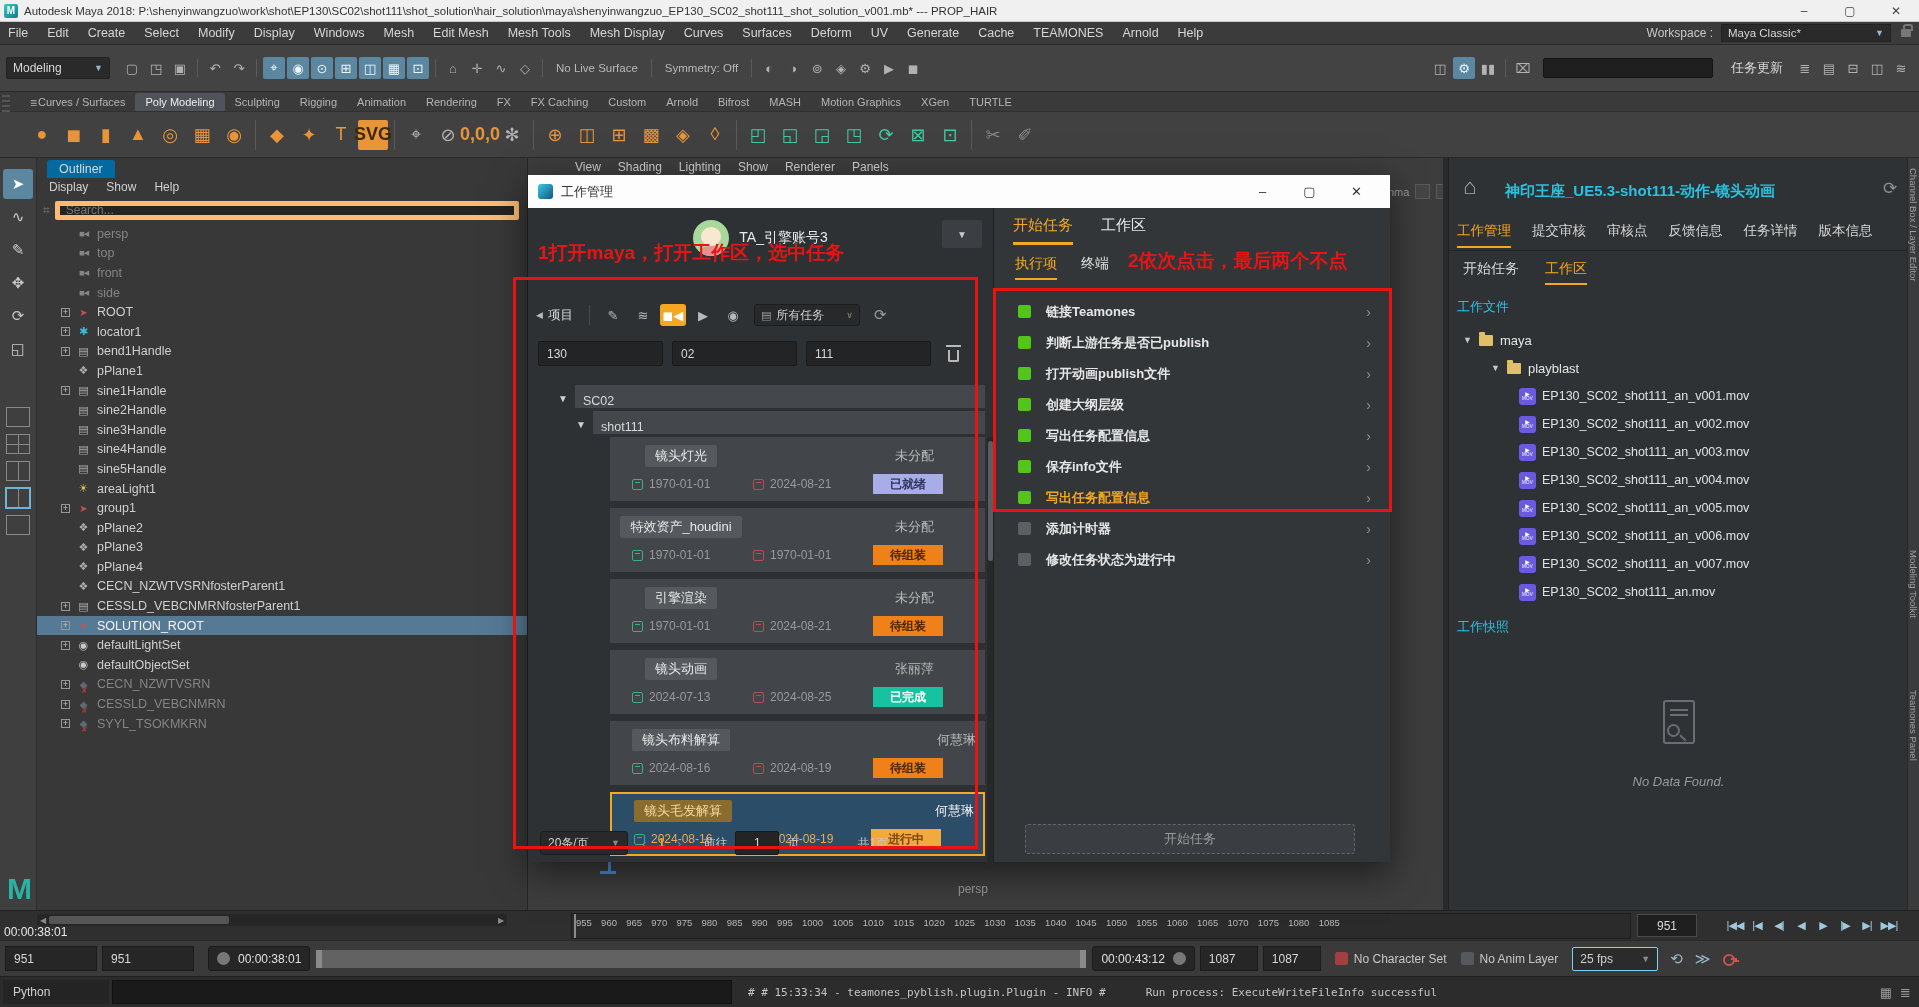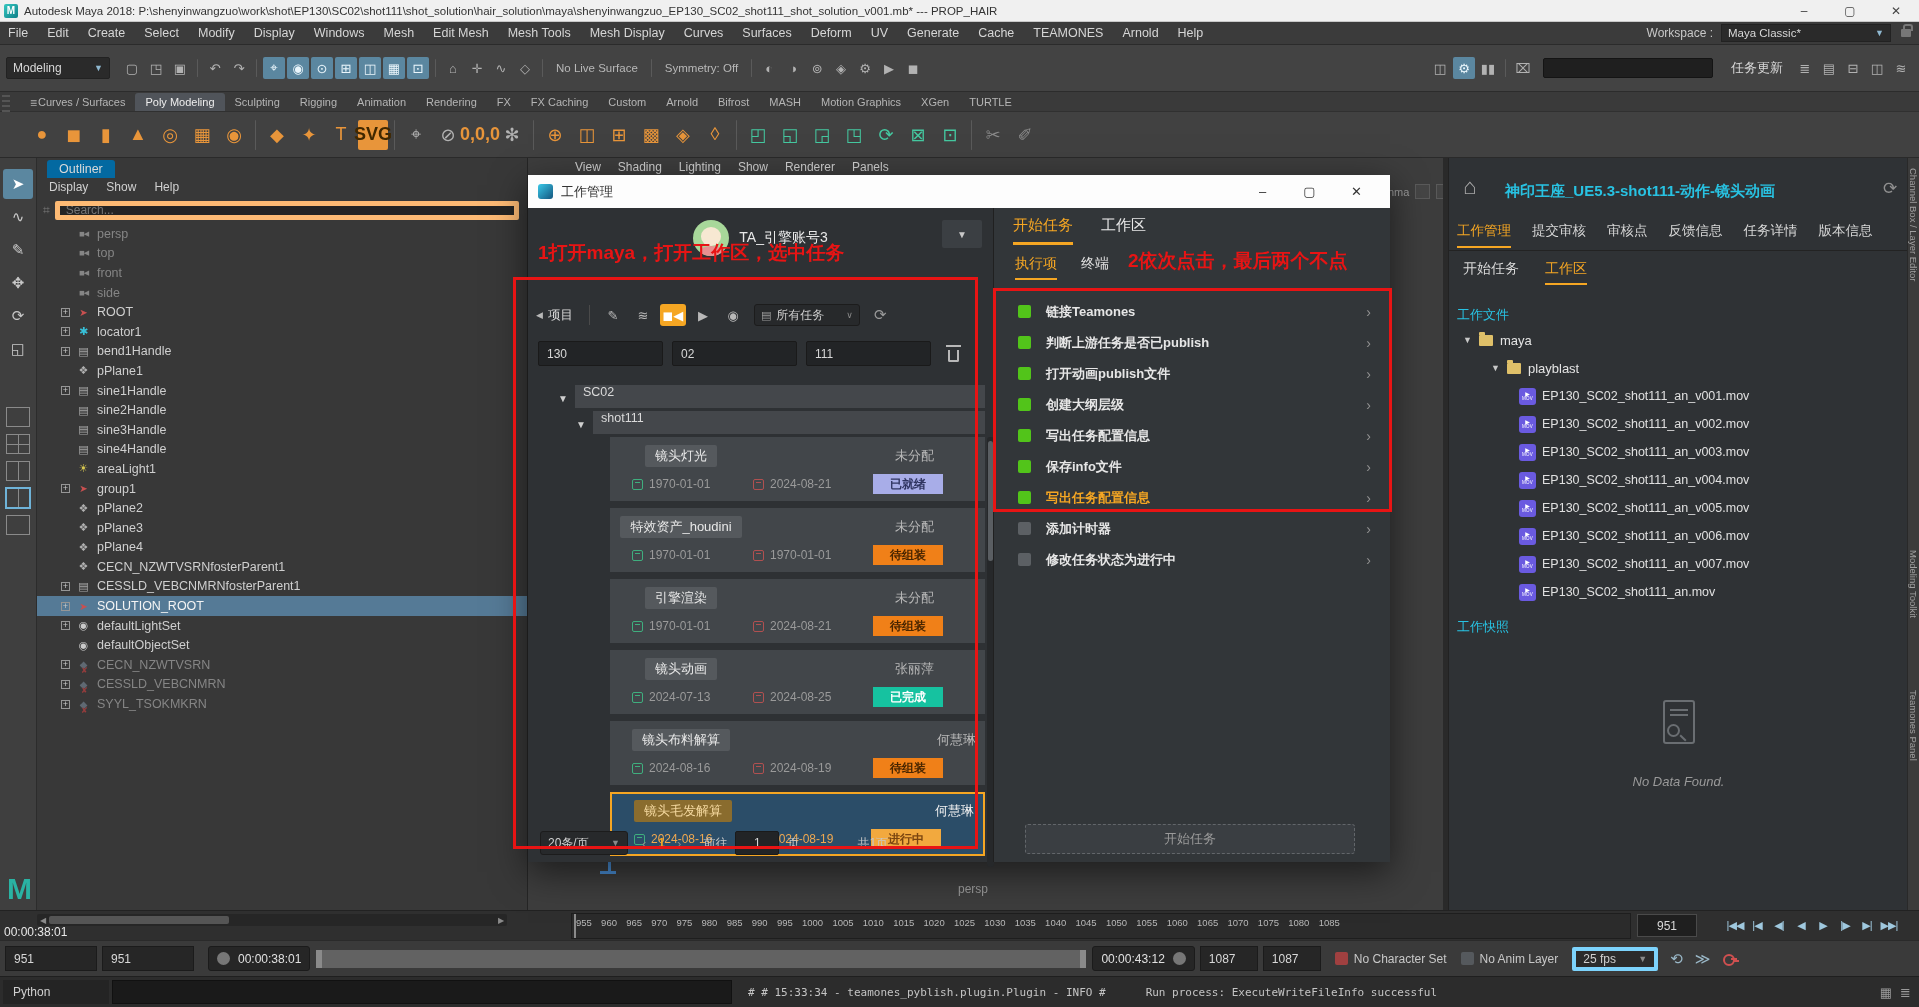--- a/index.html
+++ b/index.html
@@ -172,21 +172,21 @@
     display:flex;align-items:center;padding:0 6px;gap:5px;margin-left:4px;}
   .fselect .ico{color:#9a9a9a;font-size:11px;} .fselect .txt{font-size:12px;color:#d0d0d0;}
   .fselect .arr{margin-left:auto;color:#8a8a8a;font-size:9px;}
   .refr{color:#9a9a9a;font-size:15px;margin-left:10px;}
   .dlg-filters{position:absolute;left:10px;top:133px;display:flex;align-items:center;gap:9px;}
   .finput{width:125px;height:25px;background:#222426;border:1px solid #1a1a1a;border-radius:2px;
     color:#d8d8d8;font-size:12px;padding:0 8px;outline:none;}
   .trash{width:11px;height:12px;border:2px solid #b8b8b8;border-top:none;border-radius:0 0 2px 2px;
     position:relative;margin-left:8px;margin-top:4px;}
   .trash::before{content:"";position:absolute;top:-5px;left:-4px;right:-4px;height:2px;background:#b8b8b8;}
-  .treebar{position:absolute;height:23px;background:#44474b;display:flex;align-items:flex-start;
+  .treebar{position:absolute;height:23px;background:#44474b;display:flex;align-items:flex-end;
     font-size:12.5px;color:#dadada;padding-left:8px;}
   .tcaret{position:absolute;color:#cfcfcf;font-size:10px;}
   .cards{position:absolute;left:82px;top:229px;width:375px;}
   .card{height:64px;margin-bottom:7px;background:#42464a;position:relative;padding:7px 0;}
   .card .r1{display:flex;align-items:center;height:24px;}
   .tname{width:142px;display:flex;justify-content:center;}
   .tname span{background:#55595d;color:#e8e8e8;font-size:13px;padding:2px 10px;border-radius:2px;white-space:nowrap;}
   .assn{margin-left:auto;font-size:13px;color:#b8b8b8;margin-right:9px;}
   .card .avwrap{margin-right:42px;}
   .card .r2{display:flex;align-items:center;height:24px;margin-top:4px;padding-left:22px;}
@@ -260,21 +260,21 @@
   .tchip{height:25px;background:#262626;border:1px solid #1b1b1b;border-radius:3px;color:#e0e0e0;
     font-size:12px;display:flex;align-items:center;padding:0 8px;gap:8px;}
   .tchip .dot{width:13px;height:13px;border-radius:50%;background:#777;}
   .rtrack{width:770px;height:18px;background:#4a4a4a;border-radius:2px;margin:0 6px;position:relative;}
   .rtrack .bar{position:absolute;left:6px;right:6px;top:0;height:18px;background:#626262;}
   .rtrack .h1{position:absolute;left:0;top:0;width:6px;height:18px;background:#8a8a8a;}
   .rtrack .h2{position:absolute;right:0;top:0;width:6px;height:18px;background:#8a8a8a;}
   .rlbl{font-size:12px;color:#c8c8c8;white-space:nowrap;display:flex;align-items:center;gap:6px;margin-left:14px;}
   .csico{width:13px;height:13px;background:#a04040;border-radius:2px;}
   .alico{width:13px;height:13px;background:#55595d;border-radius:2px;}
-  .fpssel{width:86px;height:24px;background:#2b2b2b;border:4px solid #7dd3fc;border-radius:2px;color:#d0d0d0;
+  .fpssel{width:86px;height:24px;background:#2b2b2b;border:1px solid #7dd3fc;border-radius:2px;color:#d0d0d0;
     font-size:12px;display:flex;align-items:center;padding:0 7px;margin-left:14px;}
   .fpssel .arr{margin-left:auto;color:#8a8a8a;font-size:9px;}
   .rico{color:#9ab8c8;font-size:15px;margin-left:12px;}
   .keyico{width:14px;height:14px;position:relative;margin-left:12px;}
   .keyico::before{content:"";position:absolute;left:0;top:2px;width:8px;height:8px;border:2px solid #d05050;border-radius:50%;}
   .keyico::after{content:"";position:absolute;left:8px;top:6px;width:6px;height:2px;background:#d05050;box-shadow:2px 2px 0 #d05050;}
   .cmdrow{position:absolute;left:0;top:976px;width:1919px;height:31px;background:#2c2c2c;
     border-top:1px solid #1f1f1f;display:flex;align-items:center;}
   .cmdlabel{width:106px;height:24px;background:#242424;color:#d0d0d0;font-size:12px;
     display:flex;align-items:center;padding:0 10px;margin-left:3px;}
@@ -544,20 +544,25 @@
         <span class="oicon oi-hdl"></span>
         <span>sine3Handle</span>
       </div>
 
       <div class="orow">
         <span class="expbox"></span>
         <span class="oicon oi-hdl"></span>
         <span>sine4Handle</span>
       </div>
 
+      <div class="orow">
+        <span class="expbox"></span>
+        <span class="oicon oi-hdl"></span>
+        <span>sine5Handle</span>
+      </div>
 
       <div class="orow">
         <span class="expbox"></span>
         <span class="oicon oi-lgt"></span>
         <span>areaLight1</span>
       </div>
 
       <div class="orow">
         <span class="expbox on"></span>
         <span class="oicon oi-grp"></span>
@@ -664,21 +669,21 @@
         <span class="rp-tab">审核点</span>
         <span class="rp-tab">反馈信息</span>
         <span class="rp-tab">任务详情</span>
         <span class="rp-tab">版本信息</span>
       </div>
     <div class="rp-sep1"></div>
     <div class="rp-tabs2">
         <span class="rp-tab2">开始任务</span>
         <span class="rp-tab2 on">工作区</span>
       </div>
-    <div class="rp-sec" style="top:148px">工作文件</div>
+    <div class="rp-sec" style="top:140px">工作文件</div>
     <div class="rp-tree">
       <div class="trow" style="padding-left:14px">
         <span class="caret">▼</span>
         <span class="fold"></span>
         <span>maya</span>
       </div>
       <div class="trow" style="padding-left:42px">
         <span class="caret">▼</span>
         <span class="fold"></span>
         <span>playblast</span>

